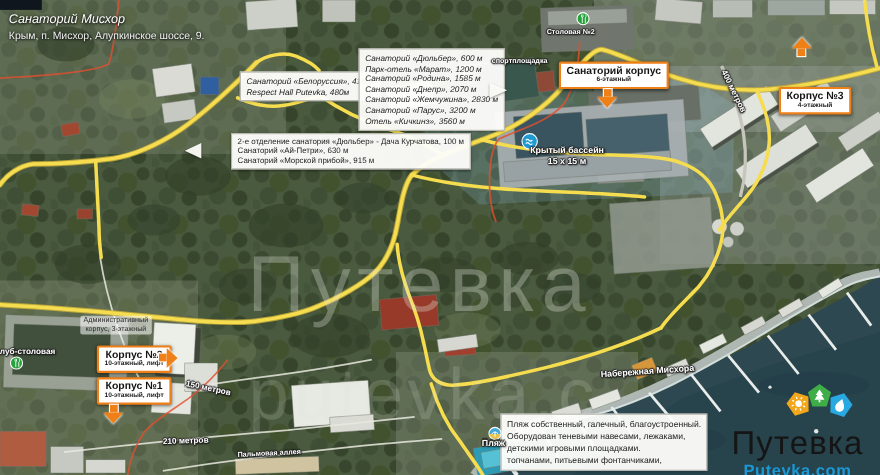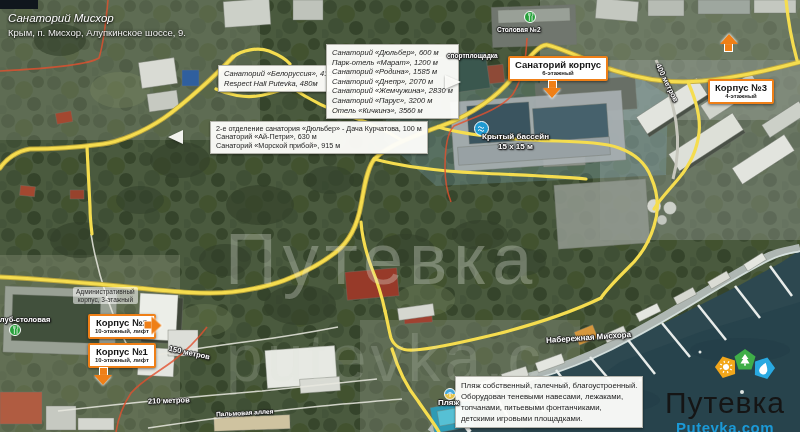--- a/index.html
+++ b/index.html
@@ -285,22 +285,22 @@
   <div class="note n72" style="left:210px;top:121px;">
     <div>2-е отделение санатория «Дюльбер» - Дача Курчатова, 100 м</div>
     <div>Санаторий «Ай-Петри», 630 м</div>
     <div>Санаторий «Морской прибой», 915 м</div>
   </div>
   <div class="wptr-l" style="left:168px;top:130px;"></div>
 
   <div class="note n78" style="left:455px;top:376px;">
     <div>Пляж собственный, галечный, благоустроенный.</div>
     <div>Оборудован теневыми навесами, лежаками,</div>
+    <div>детскими игровыми площадками.</div>
     <div>топчанами, питьевыми фонтанчиками,</div>
-    <div>детскими игровыми площадками.</div>
   </div>
 
   <div class="adminlbl" style="left:73px;top:287px;">
     <div>Административный</div>
     <div>корпус, 3-этажный</div>
   </div>
 
   <div class="korpus" style="left:508px;top:56px;">
     <div class="t">Санаторий корпус</div>
     <div class="s">6-этажный</div>

